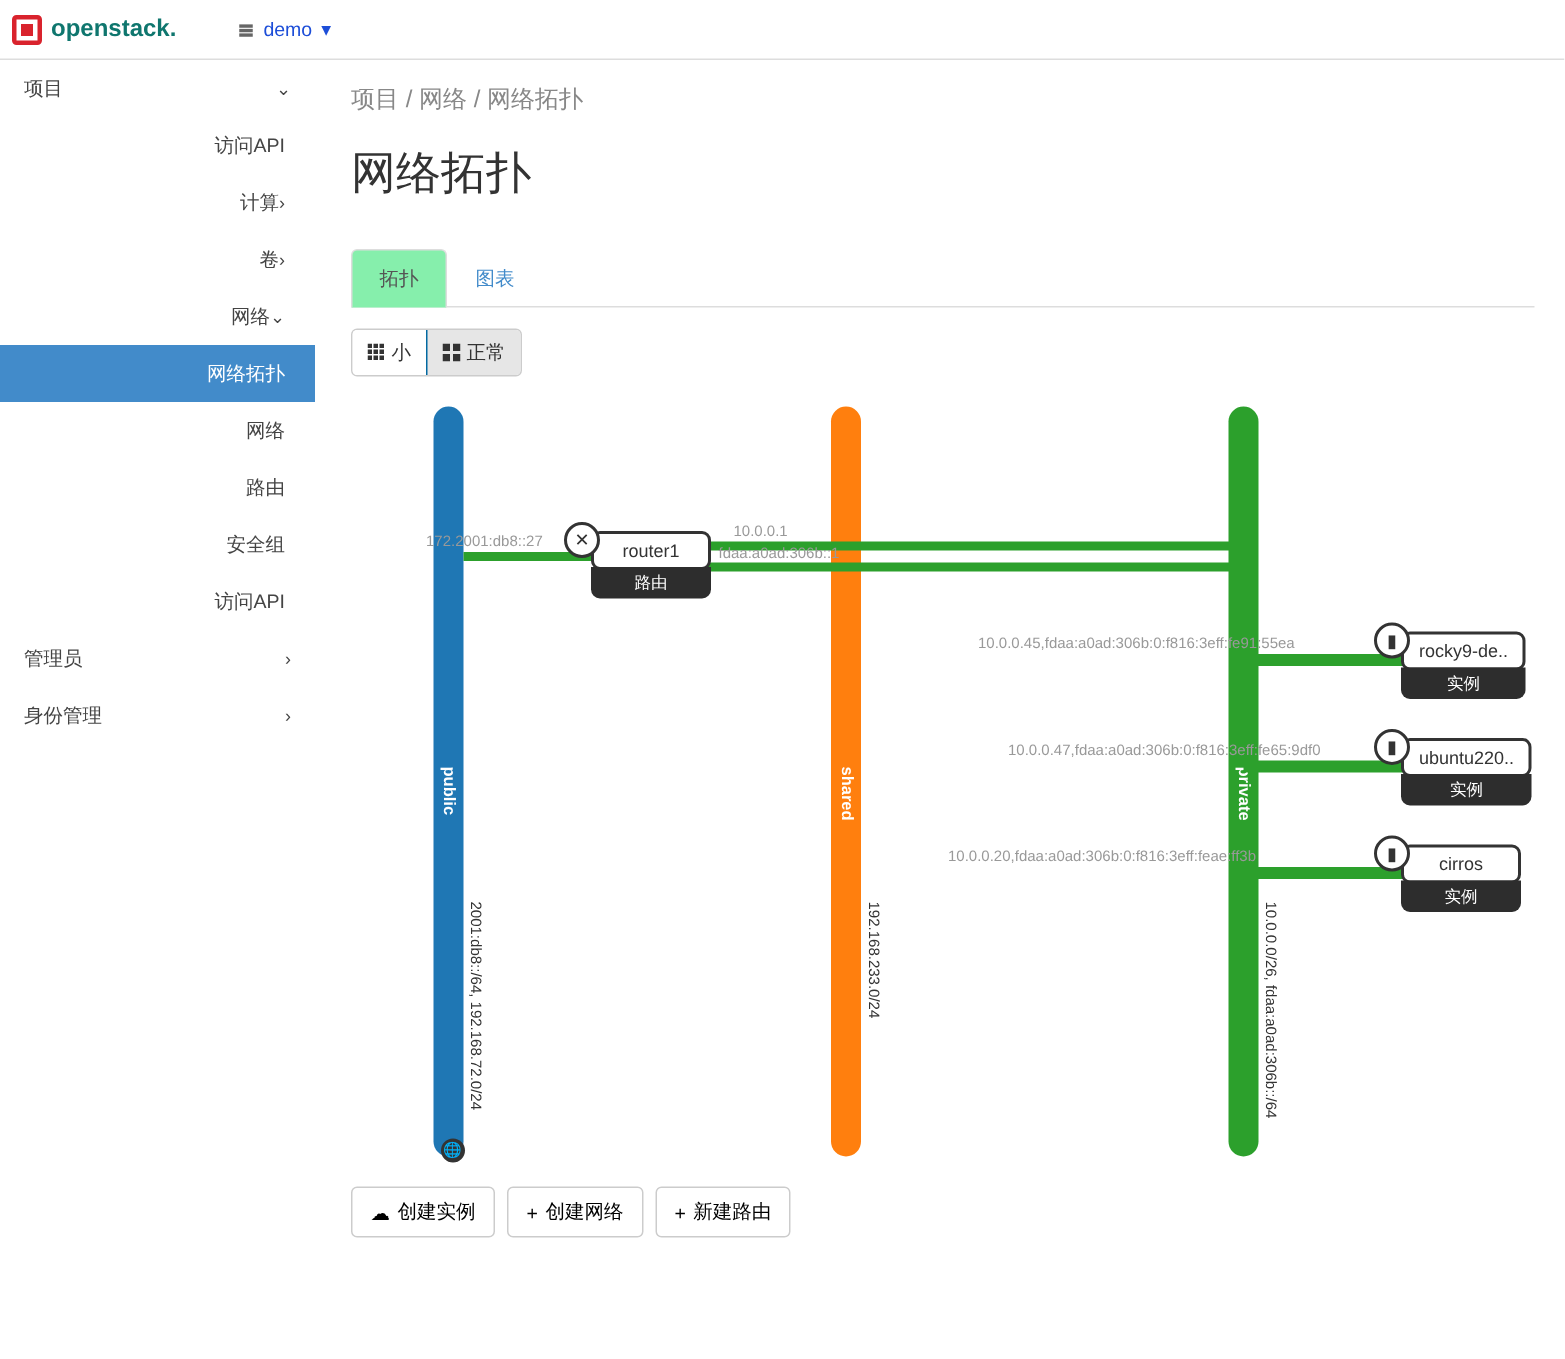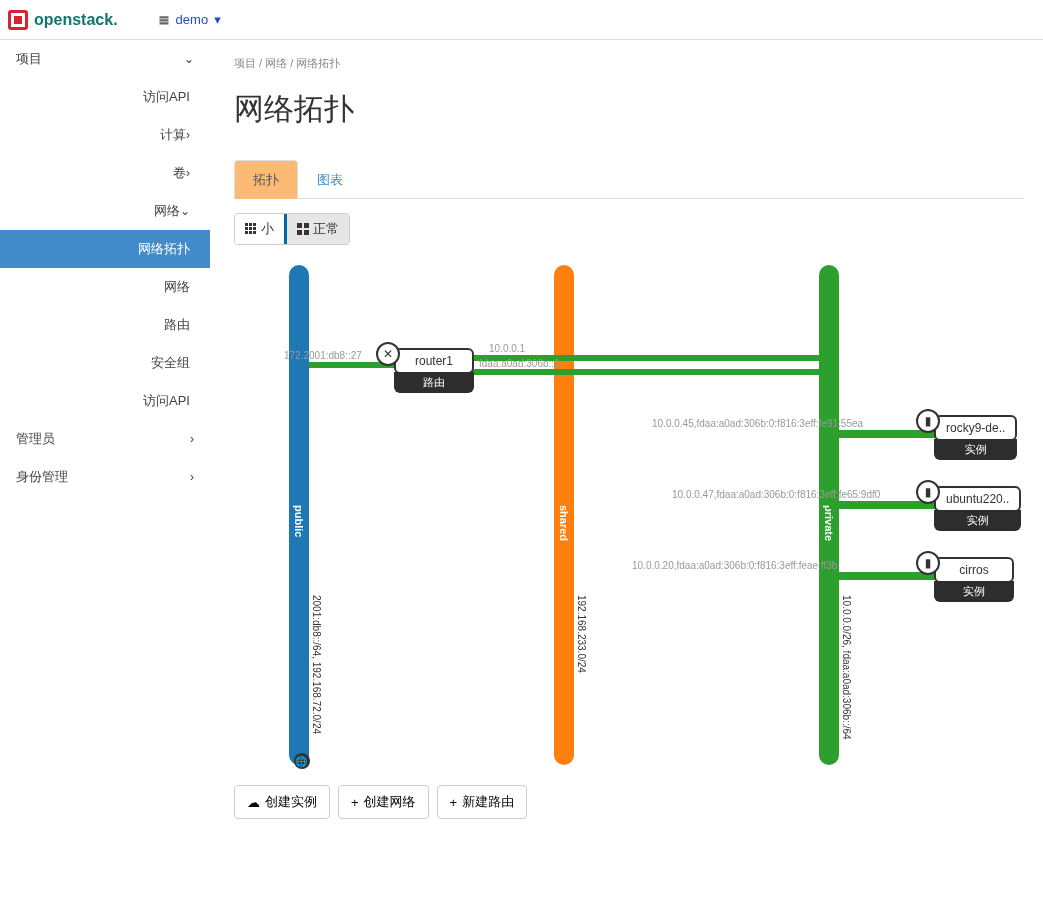--- a/index.html
+++ b/index.html
@@ -15,31 +15,31 @@
 .nav-item { display: flex; justify-content: space-between; align-items: center; padding: 10px 16px; cursor: pointer; color: #444; }
 .nav-item.l2 { padding-left: 0; justify-content: flex-end; padding-right: 20px; }
 .nav-item.l2 .lbl { margin-right: auto; padding-left: 14px; text-align: right; width: 100%; }
 .nav-item.l2 { padding: 10px 20px 10px 0; }
 .nav-item.l2 .lbl { text-align: right; }
 .nav-item.l3 { justify-content: flex-end; padding: 10px 20px 10px 0; }
 .nav-item.l3 .lbl { text-align: right; }
 .nav-item.active { background: #428bca; color: #fff; }
 .chev { font-size: 12px; }
 .main { flex: 1; padding: 16px 20px 20px 24px; }
-.breadcrumb { color: #888; font-size: 11px; margin-bottom: 18px; }
+.breadcrumb { color: #888; font-size: 16px; margin-bottom: 18px; }
 .breadcrumb a { color: #888; text-decoration: none; }
 h1 { font-size: 30px; font-weight: 400; color: #333; margin-bottom: 30px; }
 .tabs { border-bottom: 1px solid #ddd; display: flex; }
 .tab { padding: 10px 18px; cursor: pointer; color: #428bca; border: 1px solid transparent; border-bottom: none; margin-bottom: -1px; }
-.tab.active { color: #555; border-color: #ddd; background: #fdba74; border-radius: 4px 4px 0 0; }
+.tab.active { color: #555; border-color: #ddd; background: #86efac; border-radius: 4px 4px 0 0; }
 .toolbar { margin-top: 14px; display: flex; gap: 0; }
 .btn-grp { display: flex; border: 1px solid #ccc; border-radius: 4px; overflow: hidden; }
 .btn-tgl { padding: 6px 10px; cursor: pointer; font-size: 13px; display: flex; align-items: center; gap: 4px; background: #fff; }
 .btn-tgl.active { background: #e6e6e6; }
-.btn-tgl + .btn-tgl { border-left: 3px solid #0369a1; }
+.btn-tgl + .btn-tgl { border-left: 1px solid #0369a1; }
 .topo { position: relative; height: 520px; margin-top: 10px; }
 .net-bar { position: absolute; width: 20px; border-radius: 10px; top: 10px; bottom: 10px; cursor: pointer; }
 .net-bar.blue { background: #1f77b4; left: 55px; }
 .net-bar.orange { background: #ff7f0e; left: 320px; }
 .net-bar.green { background: #2ca02c; left: 585px; }
 .net-name { position: absolute; color: #fff; font-size: 11px; writing-mode: vertical-rl; top: 240px; left: 4px; font-weight: bold; }
 .net-cidr { position: absolute; color: #333; font-size: 10px; writing-mode: vertical-rl; top: 340px; left: 22px; }
 .link { position: absolute; height: 6px; background: #2ca02c; z-index: 1; }
 .link-lbl { position: absolute; color: #999; font-size: 10px; white-space: nowrap; z-index: 2; }
 .node { position: absolute; z-index: 5; display: flex; flex-direction: column; align-items: center; }

